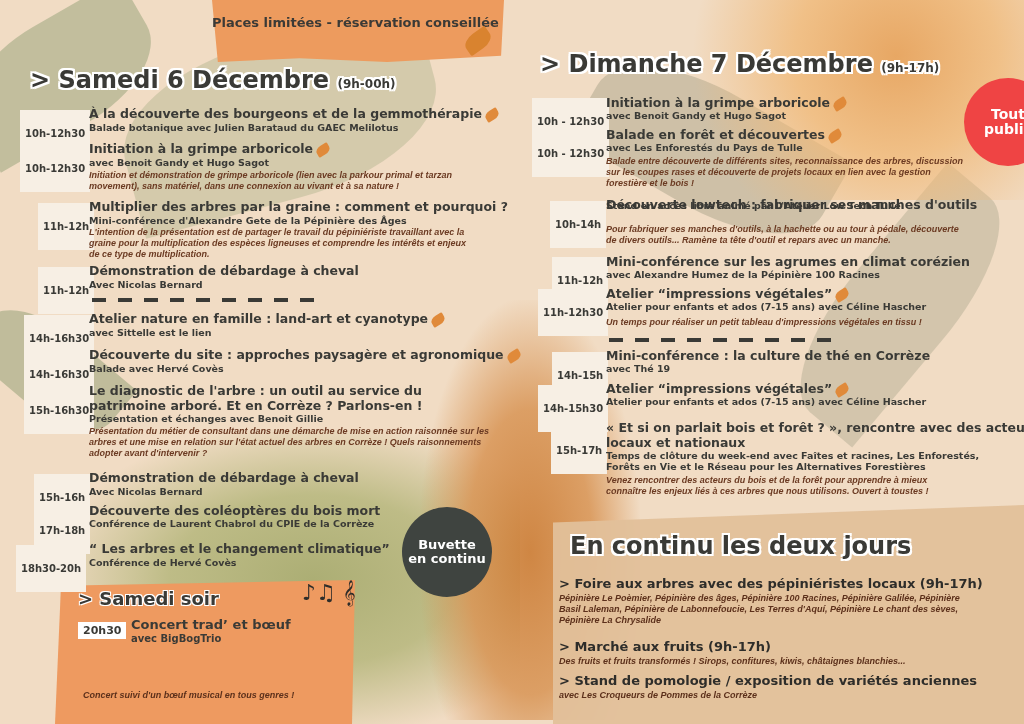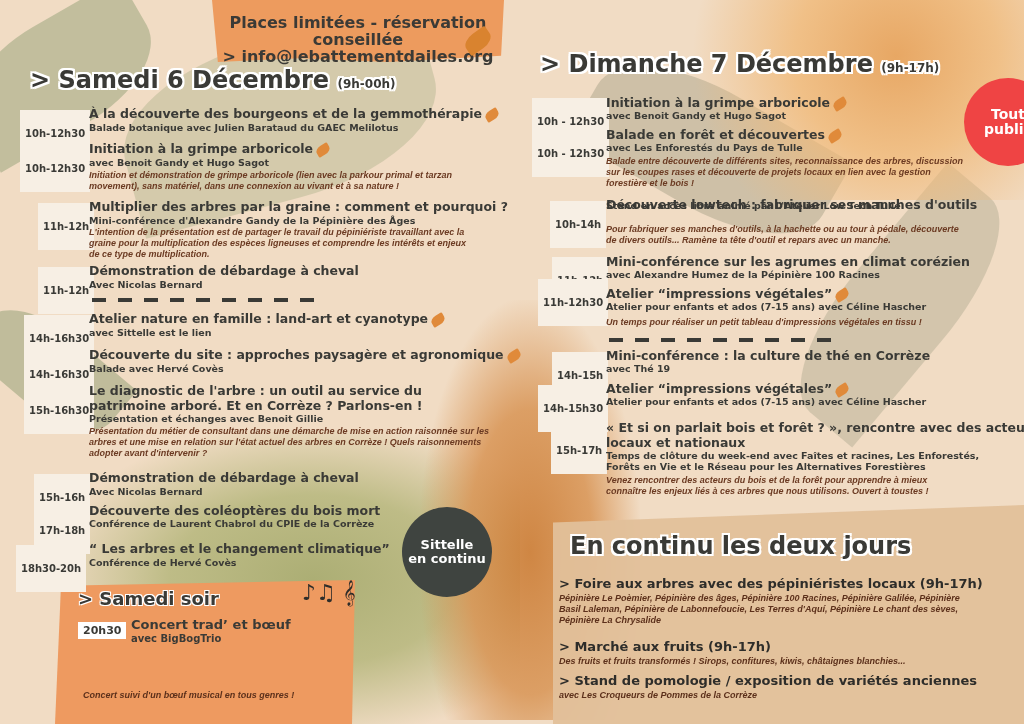--- a/index.html
+++ b/index.html
@@ -20,22 +20,22 @@
   .green{position:absolute;left:60px;top:430px;width:460px;height:300px;
     background:radial-gradient(ellipse at 55% 50%,#8e9a52 0%,#a8ae6c 40%,rgba(241,220,196,0) 75%);opacity:.7;}
   .paper{position:absolute;left:553px;top:505px;width:471px;height:219px;background:#e2c09a;opacity:.95;
     clip-path:polygon(0 8%,100% 0,100% 100%,0 100%);}
   .torn-top{position:absolute;left:212px;top:0;width:292px;height:62px;background:#ed9b5e;
     clip-path:polygon(0 0,100% 0,99% 90%,60% 100%,30% 94%,2% 100%);z-index:1;}
   .torn-soir{position:absolute;left:55px;top:580px;width:300px;height:144px;background:#ee9a60;
     clip-path:polygon(2% 4%,100% 0,99% 100%,0 100%);z-index:1;}
 
   .content{position:absolute;inset:0;z-index:2;}
-  .contact{position:absolute;left:212px;top:14px;width:292px;text-align:center;
-    font-weight:bold;font-size:16px;line-height:17px;color:#3b3a36;}
+  .contact{position:absolute;left:212px;top:14px;width:292px;
+    font-weight:bold;font-size:13px;line-height:17px;color:#3b3a36;}
   .oak{display:inline-block;width:14px;height:10px;background:#e08a3a;border-radius:50% 10% 50% 10%;
     transform:rotate(-30deg);margin-left:3px;vertical-align:middle;}
   .big-oak{position:absolute;left:464px;top:32px;width:28px;height:18px;background:#d9832f;
     border-radius:50% 10% 50% 10%;transform:rotate(-35deg);}
 
   .day-title{position:absolute;font-weight:bold;color:#3a3a36;
     text-shadow:-2px -2px 0 #fff,2px -2px 0 #fff,-2px 2px 0 #fff,2px 2px 0 #fff,0 2px 0 #fff,0 -2px 0 #fff,2px 0 0 #fff,-2px 0 0 #fff;}
   .day-title .hours{font-size:12px;}
   .sat-title{left:30px;top:66px;font-size:24px;}
   .sun-title{left:540px;top:50px;font-size:24px;}
@@ -80,21 +80,20 @@
   <div class="shrub"></div>
   <div class="paper"></div>
   <div class="torn-top"></div>
   <div class="torn-soir"></div>
 </div>
 
 <div class="content">
 
   <div class="contact">
     <div>Places limitées - réservation conseillée</div>
-    <div>&gt; info@lebattementdailes.org</div>
   </div>
   <div class="big-oak"></div>
 
   <div class="day-title sat-title">
     <span>&gt; Samedi 6 Décembre</span>
     <span class="hours">(9h-00h)</span>
   </div>
 
   <div>
     <span class="time" style="left:20px;top:110px">10h-12h30</span>
@@ -105,21 +104,21 @@
   <div>
     <span class="time" style="left:20px;top:145px">10h-12h30</span>
     <span class="etitle" style="left:89px;top:141px"><span>Initiation à la grimpe arboricole</span><span class="oak"></span></span>
     <span class="esub" style="left:89px;top:157px">avec Benoit Gandy et Hugo Sagot</span>
     <div class="edesc" style="left:89px;top:170px;width:380px">Initiation et démonstration de grimpe arboricole (lien avec la parkour primal et tarzan movement), sans matériel, dans une connexion au vivant et à sa nature !</div>
   </div>
 
   <div>
     <span class="time" style="left:38px;top:203px">11h-12h</span>
     <span class="etitle" style="left:89px;top:199px">Multiplier des arbres par la graine : comment et pourquoi ?</span>
-    <span class="esub" style="left:89px;top:215px">Mini-conférence d'Alexandre Gandy de la Pépinière des Âges</span>
+    <span class="esub" style="left:89px;top:215px">Mini-conférence d'Alexandre Gete de la Pépinière des Âges</span>
     <div class="edesc" style="left:89px;top:227px;width:380px">L'intention de la présentation est de partager le travail du pépiniériste travaillant avec la graine pour la multiplication des espèces ligneuses et comprendre les intérêts et enjeux de ce type de multiplication.</div>
   </div>
 
   <div>
     <span class="time" style="left:38px;top:267px">11h-12h</span>
     <span class="etitle" style="left:89px;top:263px">Démonstration de débardage à cheval</span>
     <span class="esub" style="left:89px;top:279px">Avec Nicolas Bernard</span>
   </div>
 
   <div class="dash" style="left:92px;top:298px;width:230px"></div>
@@ -163,21 +162,21 @@
   </div>
 
   <div class="soir-title">&gt; Samedi soir</div>
   <div class="notes">♪♫ 𝄞</div>
   <span class="soir-time">20h30</span>
   <span class="soir-ev">Concert trad’ et bœuf</span>
   <span class="soir-sub">avec BigBogTrio</span>
   <div class="soir-desc2">Concert suivi d'un bœuf musical en tous genres !</div>
 
   <div class="badge buvette">
-    <span>Sittelle</span>
+    <span>Buvette</span>
     <span class="s">en continu</span>
   </div>
 
   <div class="day-title sun-title">
     <span>&gt; Dimanche 7 Décembre</span>
     <span class="hours">(9h-17h)</span>
   </div>
 
   <div class="badge tout">
     <span>Tout</span>
@@ -204,21 +203,21 @@
     <div class="edesc" style="left:606px;top:224px;width:360px">Pour fabriquer ses manches d'outils, à la hachette ou au tour à pédale, découverte de divers outils... Ramène ta tête d'outil et repars avec un manche.</div>
   </div>
 
   <div>
     <span class="time" style="left:552px;top:257px">11h-12h</span>
     <span class="etitle" style="left:606px;top:254px">Mini-conférence sur les agrumes en climat corézien</span>
     <span class="esub" style="left:606px;top:269px">avec Alexandre Humez de la Pépinière 100 Racines</span>
   </div>
 
   <div>
-    <span class="time" style="left:538px;top:279px">11h-12h30</span>
+    <span class="time" style="left:538px;top:289px">11h-12h30</span>
     <span class="etitle" style="left:606px;top:286px"><span>Atelier “impressions végétales”</span><span class="oak"></span></span>
     <span class="esub" style="left:606px;top:301px">Atelier pour enfants et ados (7-15 ans) avec Céline Hascher</span>
     <div class="edesc" style="left:606px;top:317px;width:360px">Un temps pour réaliser un petit tableau d'impressions végétales en tissu !</div>
   </div>
 
   <div class="dash" style="left:609px;top:338px;width:230px"></div>
 
   <div>
     <span class="time" style="left:552px;top:352px">14h-15h</span>
     <span class="etitle" style="left:606px;top:348px">Mini-conférence : la culture de thé en Corrèze</span>

